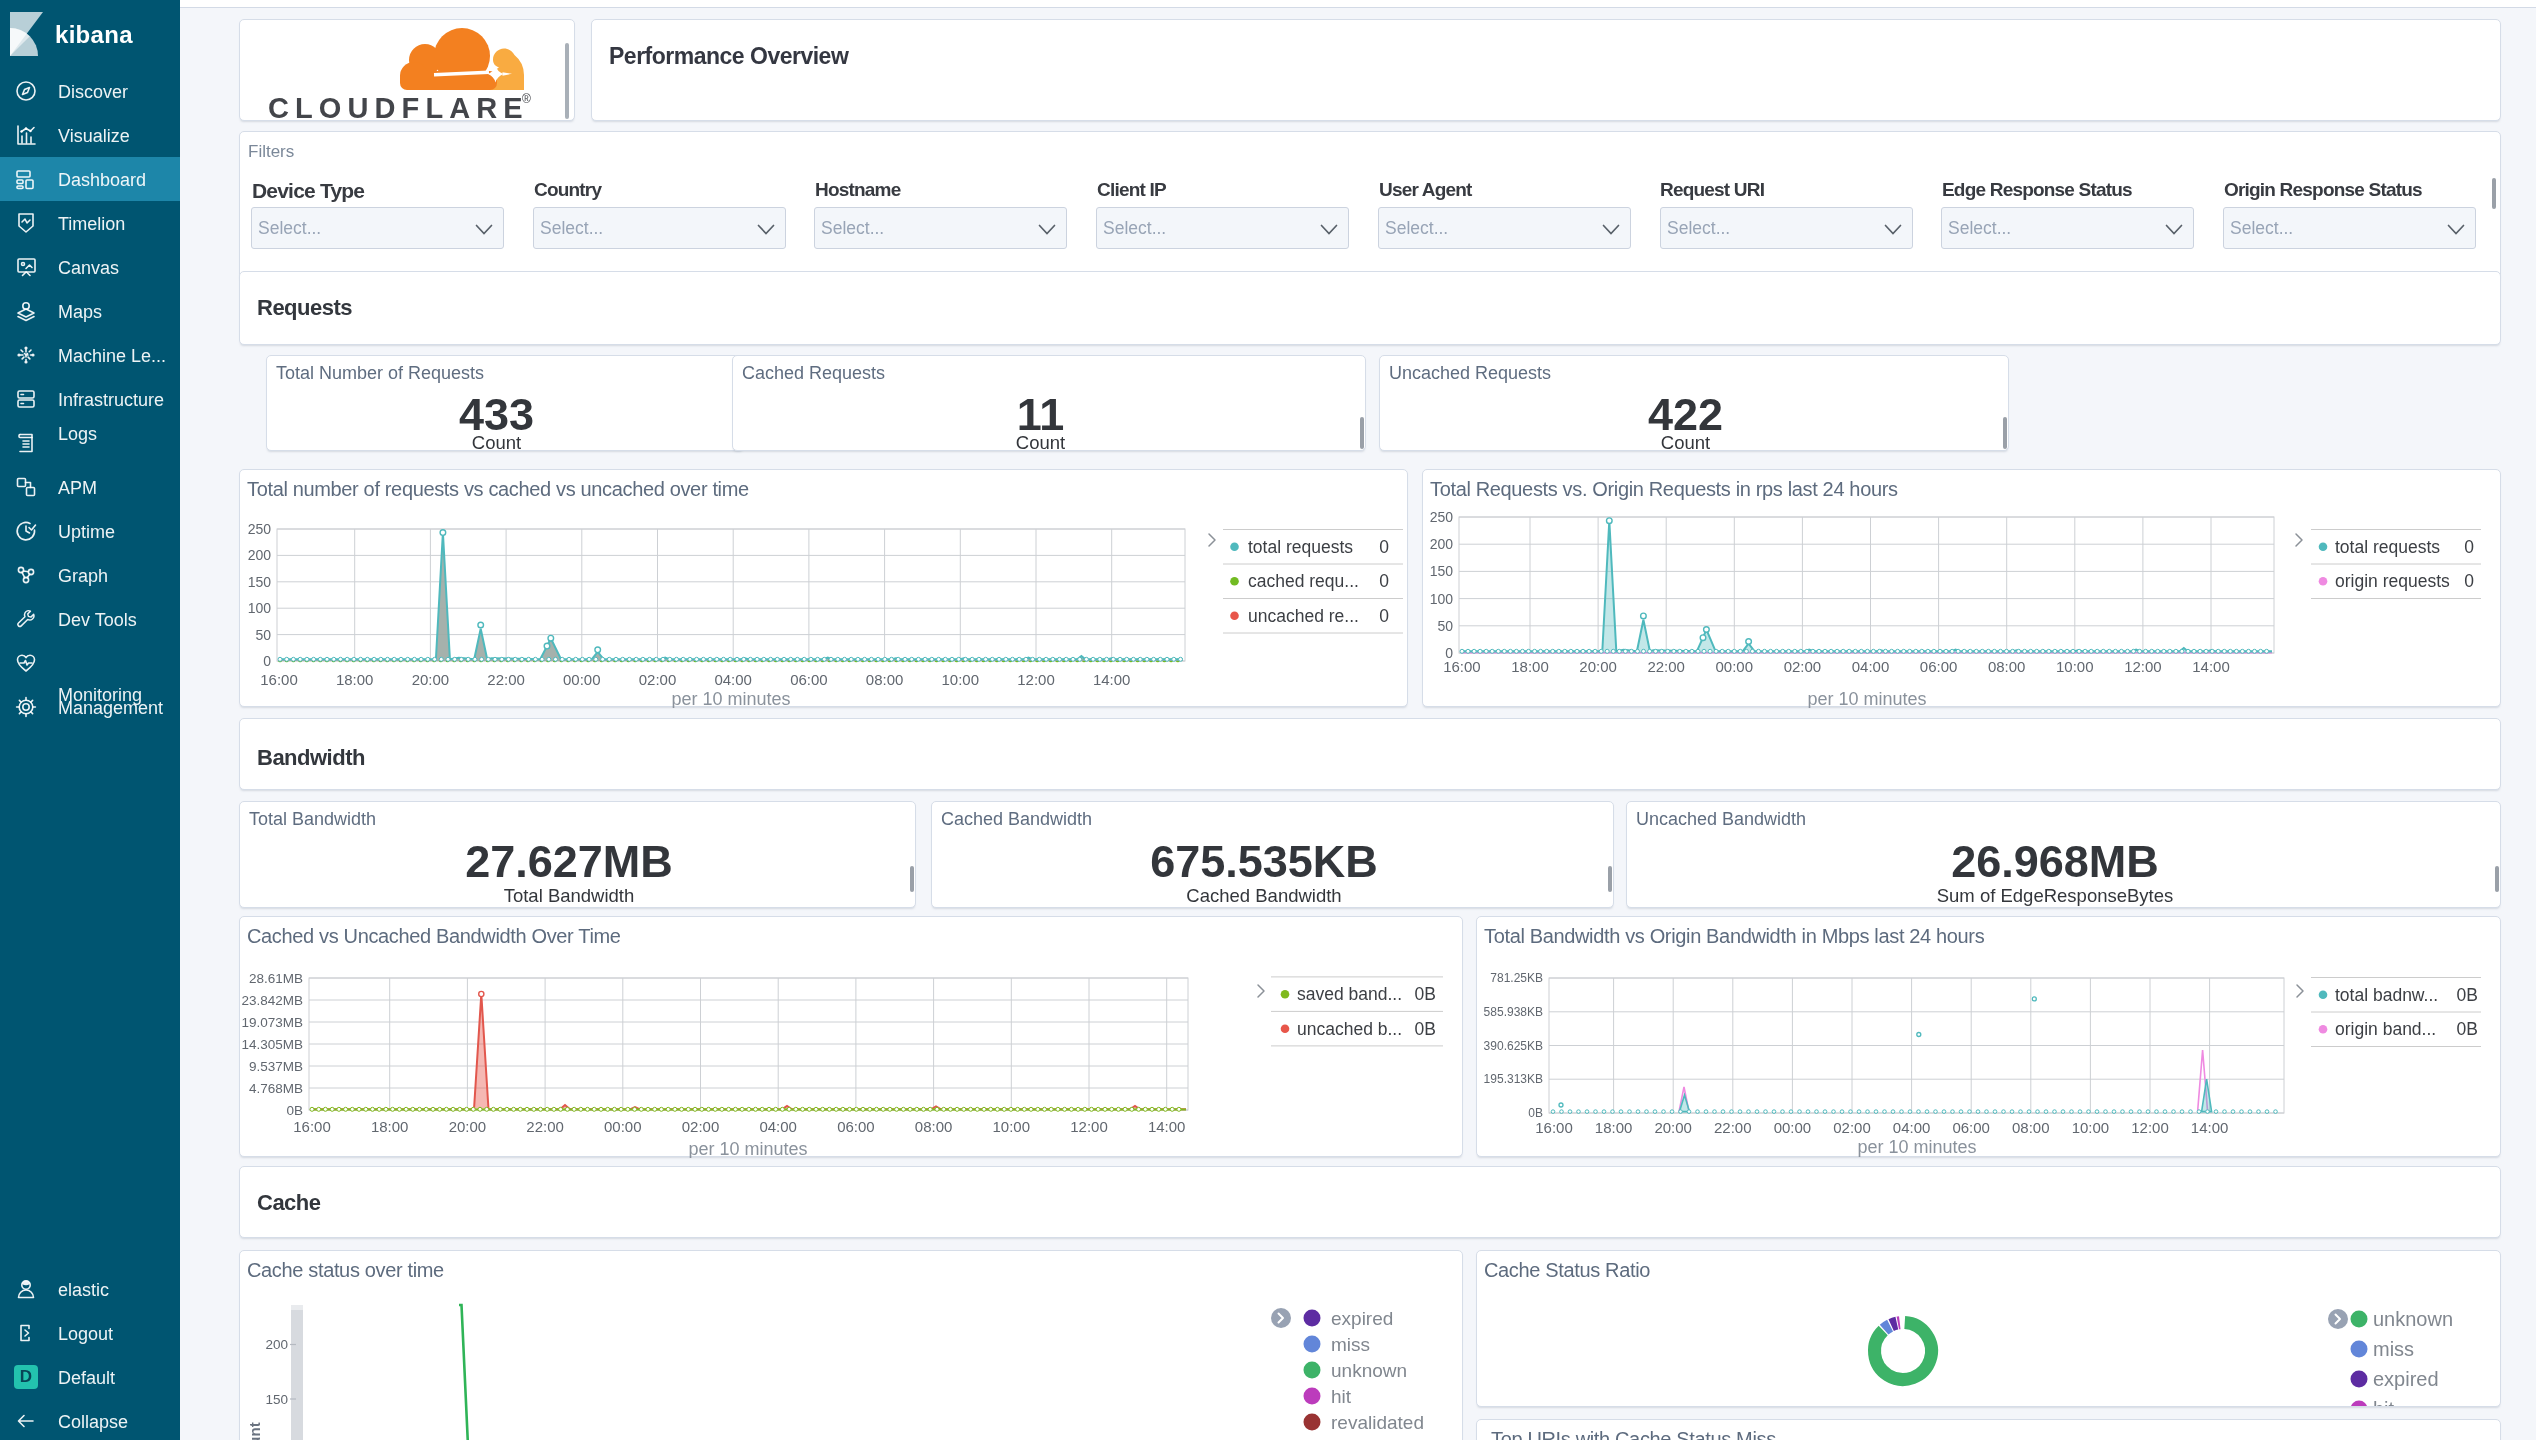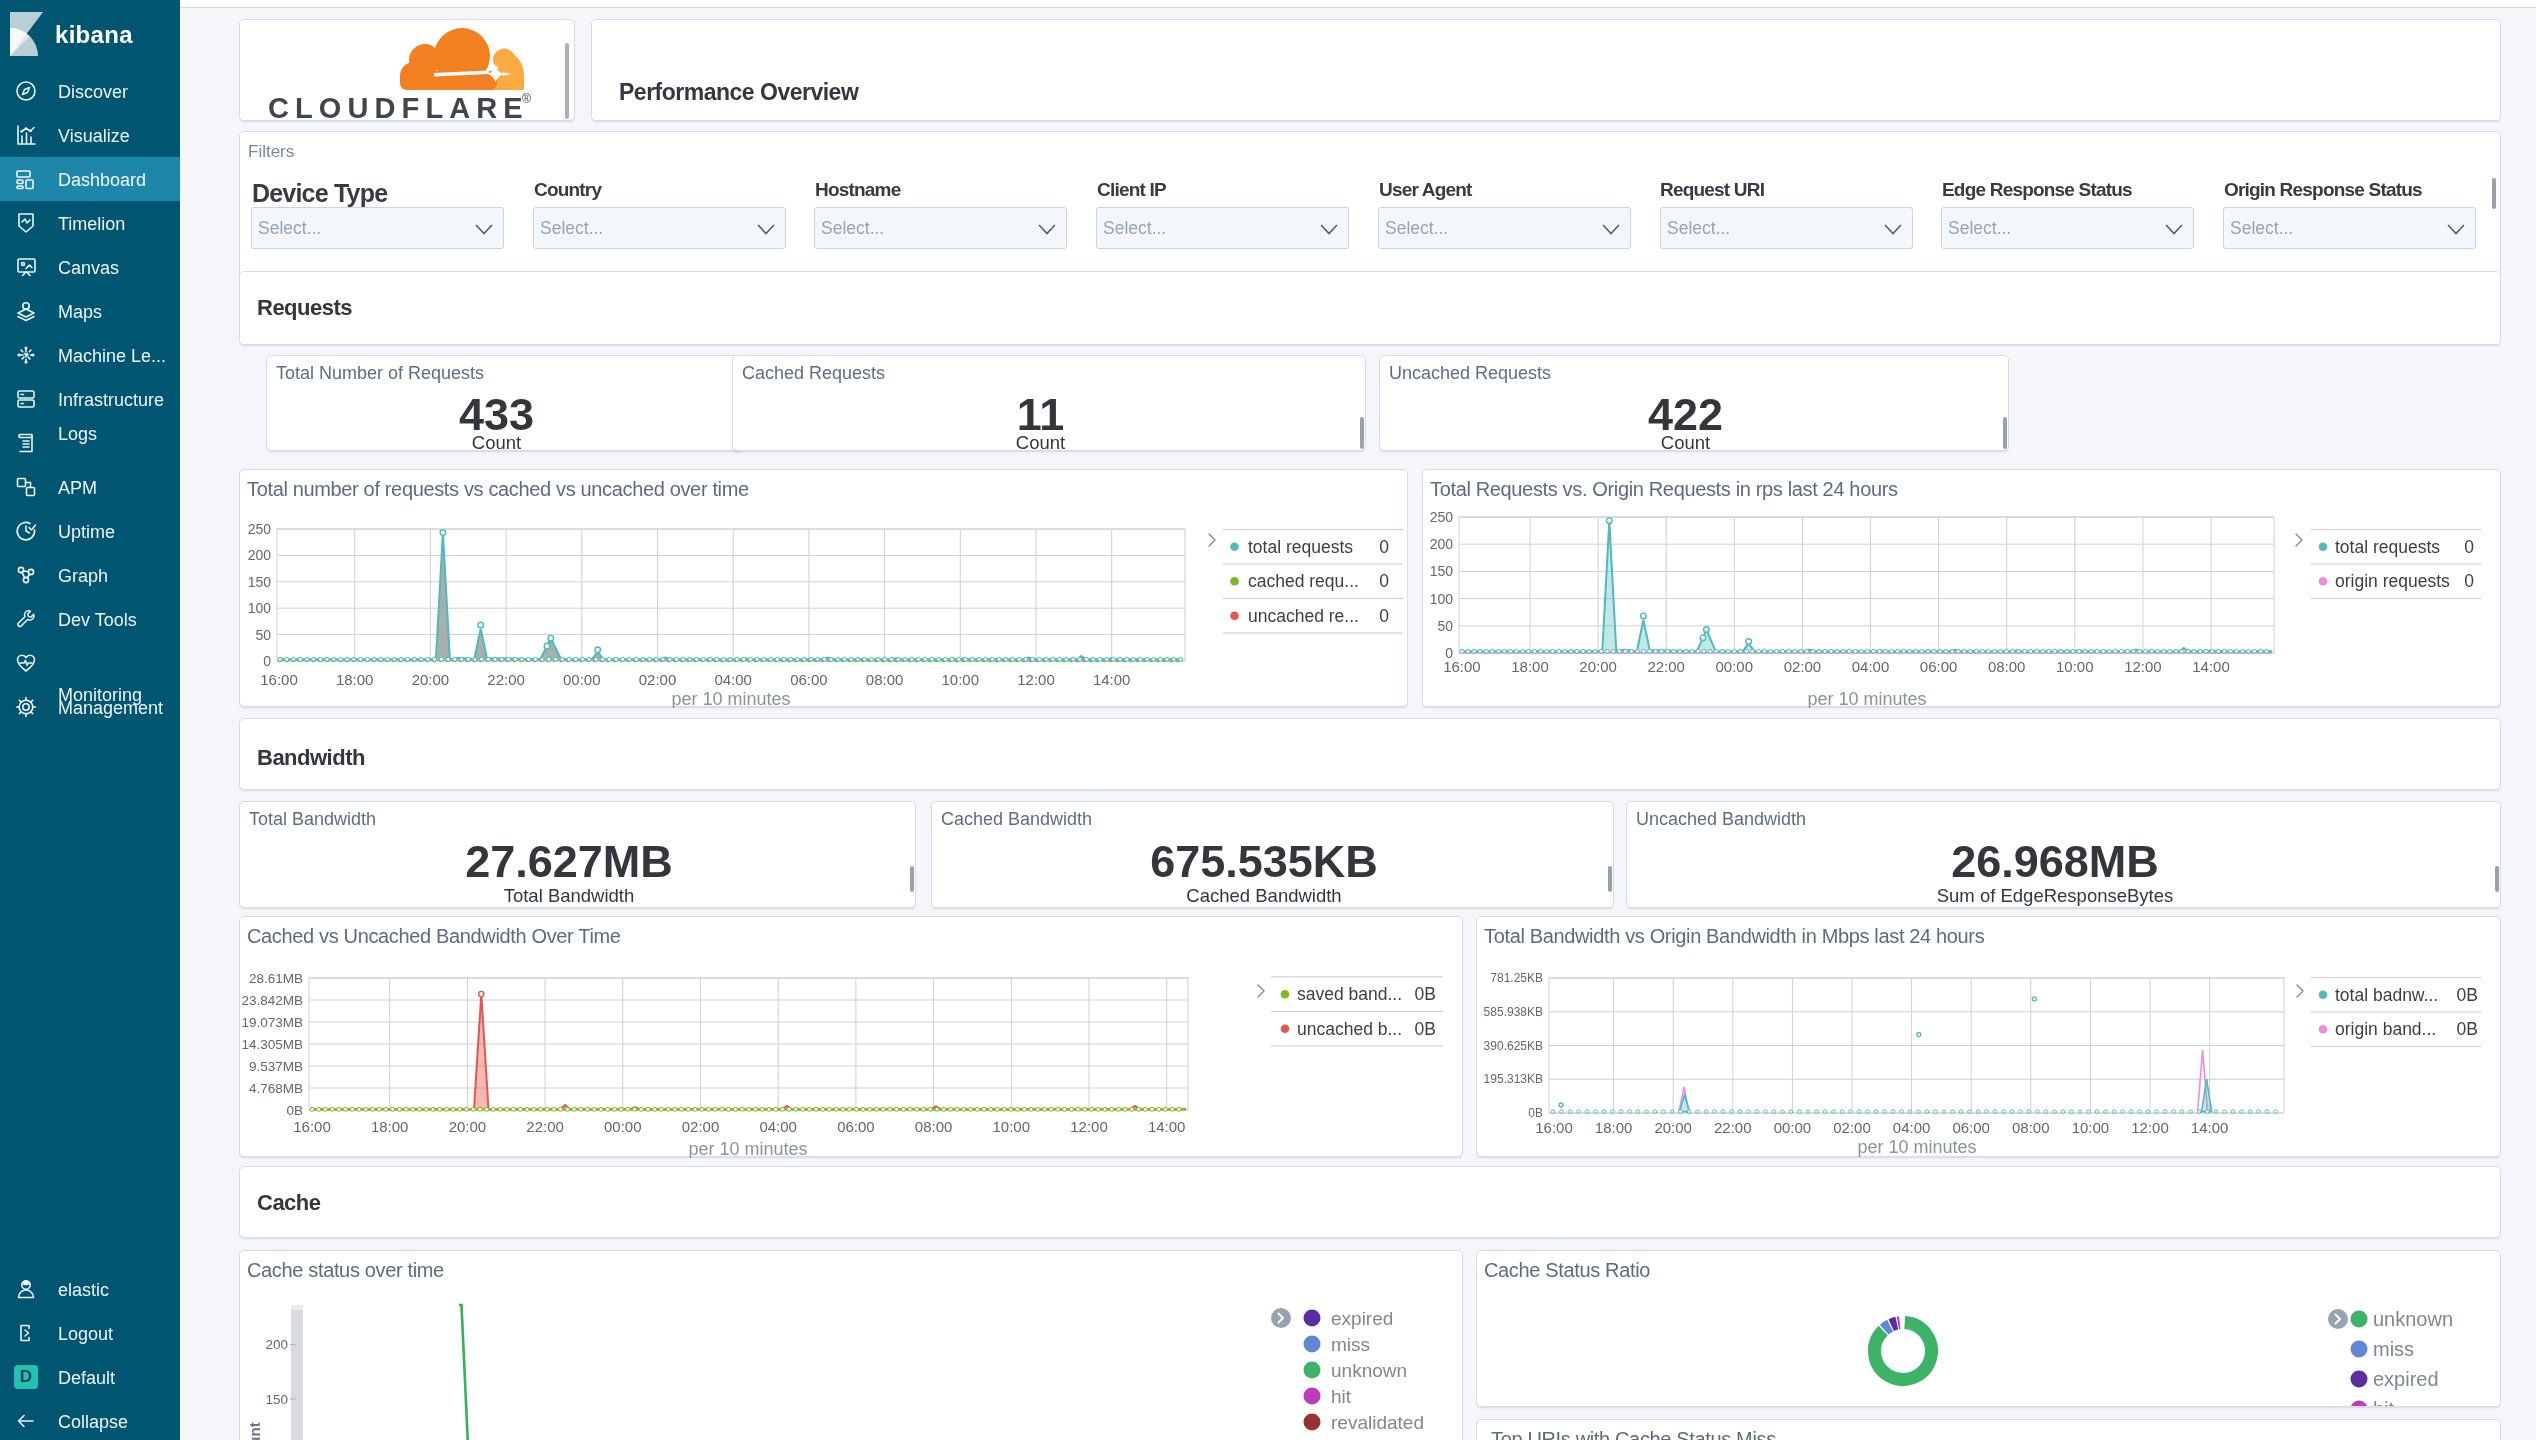--- a/index.html
+++ b/index.html
@@ -146,25 +146,25 @@
 <rect x="34" y="44.8" width="55" height="3.4" transform="rotate(-2.5 61 46.5)"></rect>
 <path d="M88,47 Q94,44.5 95.5,38.5 Q97,44.5 103.5,47 Q97,49.5 95.5,55.5 Q94,49.5 88,47 Z"></path>
 <path d="M102.5,45.2 L112,46.8 L102.5,48.7 Z"></path>
 </g>
 </svg>
     <div class="abs" style="left:28px;top:74px;font-size:29px;font-weight:bold;color:#43454a;letter-spacing:6.1px;line-height:1;white-space:nowrap;">CLOUDFLARE</div>
     <div class="abs" style="left:282px;top:72px;font-size:12px;color:#43454a;">®</div>
     <div class="thumb" style="left:325px;top:23px;height:76px;width:4px;background:#a9b0b8;"></div>
   </div>
 <div class="panel" style="left:591px;top:19px;width:1910px;height:102px;">
-    <div class="abs" style="left:27px;top:23px;font-size:23px;letter-spacing:-0.5px;font-weight:bold;color:#343741;margin-top:36px;">Performance Overview</div>
+    <div class="abs" style="left:17px;top:23px;font-size:23px;letter-spacing:-0.5px;font-weight:bold;color:#343741;">Performance Overview</div>
   </div>
 <div class="panel" style="left:239px;top:131px;width:2262px;height:150px;">
     <div class="abs" style="left:8px;top:10px;font-size:17px;color:#7b8899;">Filters</div>
-    <div class="abs" style="left:12px;top:47px;font-size:25px;letter-spacing:-0.8px;font-weight:bold;color:#383b41;">Device Type</div>
+    <div class="abs" style="left:12px;top:47px;font-size:21px;letter-spacing:-0.8px;font-weight:bold;color:#383b41;">Device Type</div>
     <div class="abs" style="left:11px;top:75px;width:253px;height:42px;background:#f3f6fa;border:1px solid #ccd3df;border-radius:3px;">
 <div class="abs" style="left:6px;top:10px;font-size:17.5px;color:#98a4b6;">Select...</div>
 <svg class="abs" style="right:10px;top:16px;" width="18" height="12" viewBox="0 0 18 12">
         <path d="M1.5,1.5 L9,9.5 L16.5,1.5" stroke="#586069" stroke-width="1.7" fill="none" stroke-linecap="round"></path>
       </svg>
 </div>
     <div class="abs" style="left:294px;top:47px;font-size:19px;letter-spacing:-0.8px;font-weight:bold;color:#383b41;">Country</div>
     <div class="abs" style="left:293px;top:75px;width:253px;height:42px;background:#f3f6fa;border:1px solid #ccd3df;border-radius:3px;">
 <div class="abs" style="left:6px;top:10px;font-size:17.5px;color:#98a4b6;">Select...</div>
 <svg class="abs" style="right:10px;top:16px;" width="18" height="12" viewBox="0 0 18 12">

